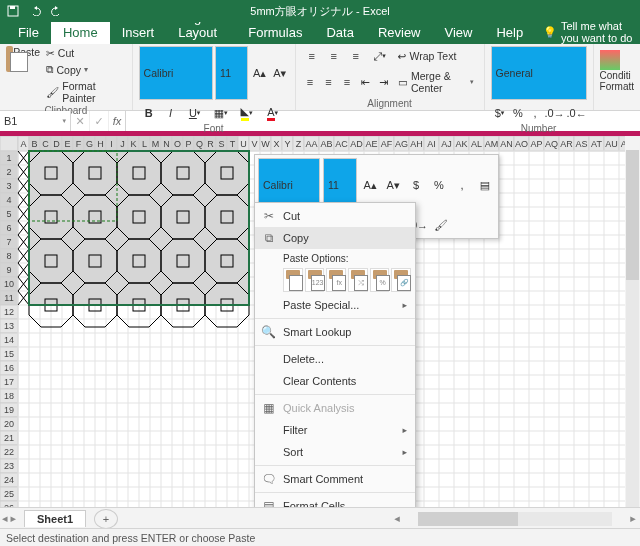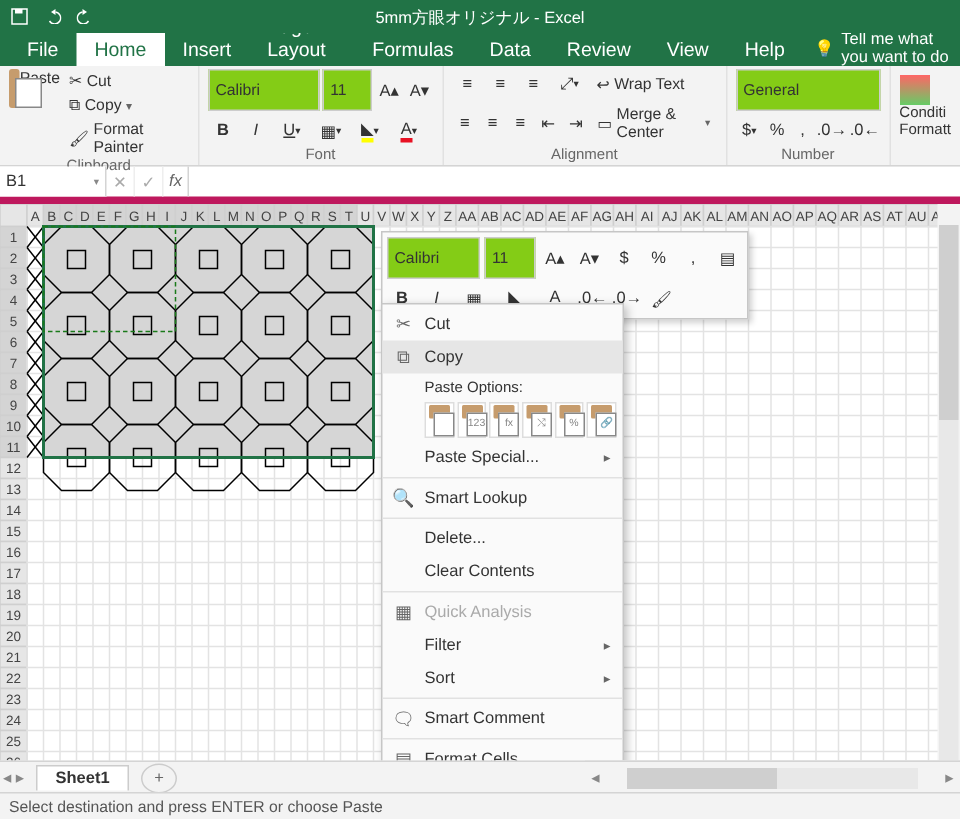--- a/index.html
+++ b/index.html
@@ -19,21 +19,21 @@
 .group-label{text-align:center;font-size:10px;color:#666;padding-bottom:1px}
 .clip-body{display:flex;gap:4px}
 .paste{display:flex;flex-direction:row;align-items:flex-start;width:34px;cursor:pointer}
 .paste-icon{width:24px;height:26px;position:relative}
 .paste-icon .board{position:absolute;inset:0;background:#c69c6d;border-radius:2px}
 .paste-icon .sheet{position:absolute;left:4px;top:6px;width:16px;height:18px;background:#fff;border:1px solid #888}
 .small-stack{display:flex;flex-direction:column;gap:2px;font-size:10.5px}
 .small-stack .btn{display:flex;align-items:center;gap:3px;padding:1px 2px;cursor:pointer}
 .font-body{display:flex;flex-direction:column;gap:3px}
 .font-row{display:flex;gap:2px;align-items:center}
-.sel{border:1px solid #ccc;background:#84cc16;height:18px;font-size:10.5px;display:flex;align-items:center;padding:4px 4px;cursor:pointer}
+.sel{border:1px solid #ccc;background:#0ea5e9;height:18px;font-size:10.5px;display:flex;align-items:center;padding:17px 4px;cursor:pointer}
 .icbtn{width:18px;height:18px;border:1px solid transparent;display:flex;align-items:center;justify-content:center;cursor:pointer;font-size:11px}
 .icbtn.drop{width:22px}
 .align-body{display:flex;flex-direction:column;gap:3px}
 .align-row{display:flex;gap:2px;align-items:center}
 .wrap-btn{display:flex;align-items:center;gap:3px;font-size:10.5px;padding:1px 4px;cursor:pointer}
 
 .fbar{height:20px;border-bottom:5px solid #be185d;display:flex;align-items:stretch}
 .namebox{width:62px;border-right:1px solid #d4d4d4;display:flex;align-items:center;padding:0 4px;background:#fff}
 .fx{width:16px;display:flex;align-items:center;justify-content:center;border-right:1px solid #d4d4d4;font-style:italic;color:#666}
 .fbar .btn{width:18px;display:flex;align-items:center;justify-content:center;color:#aaa;border-right:1px solid #eee}

